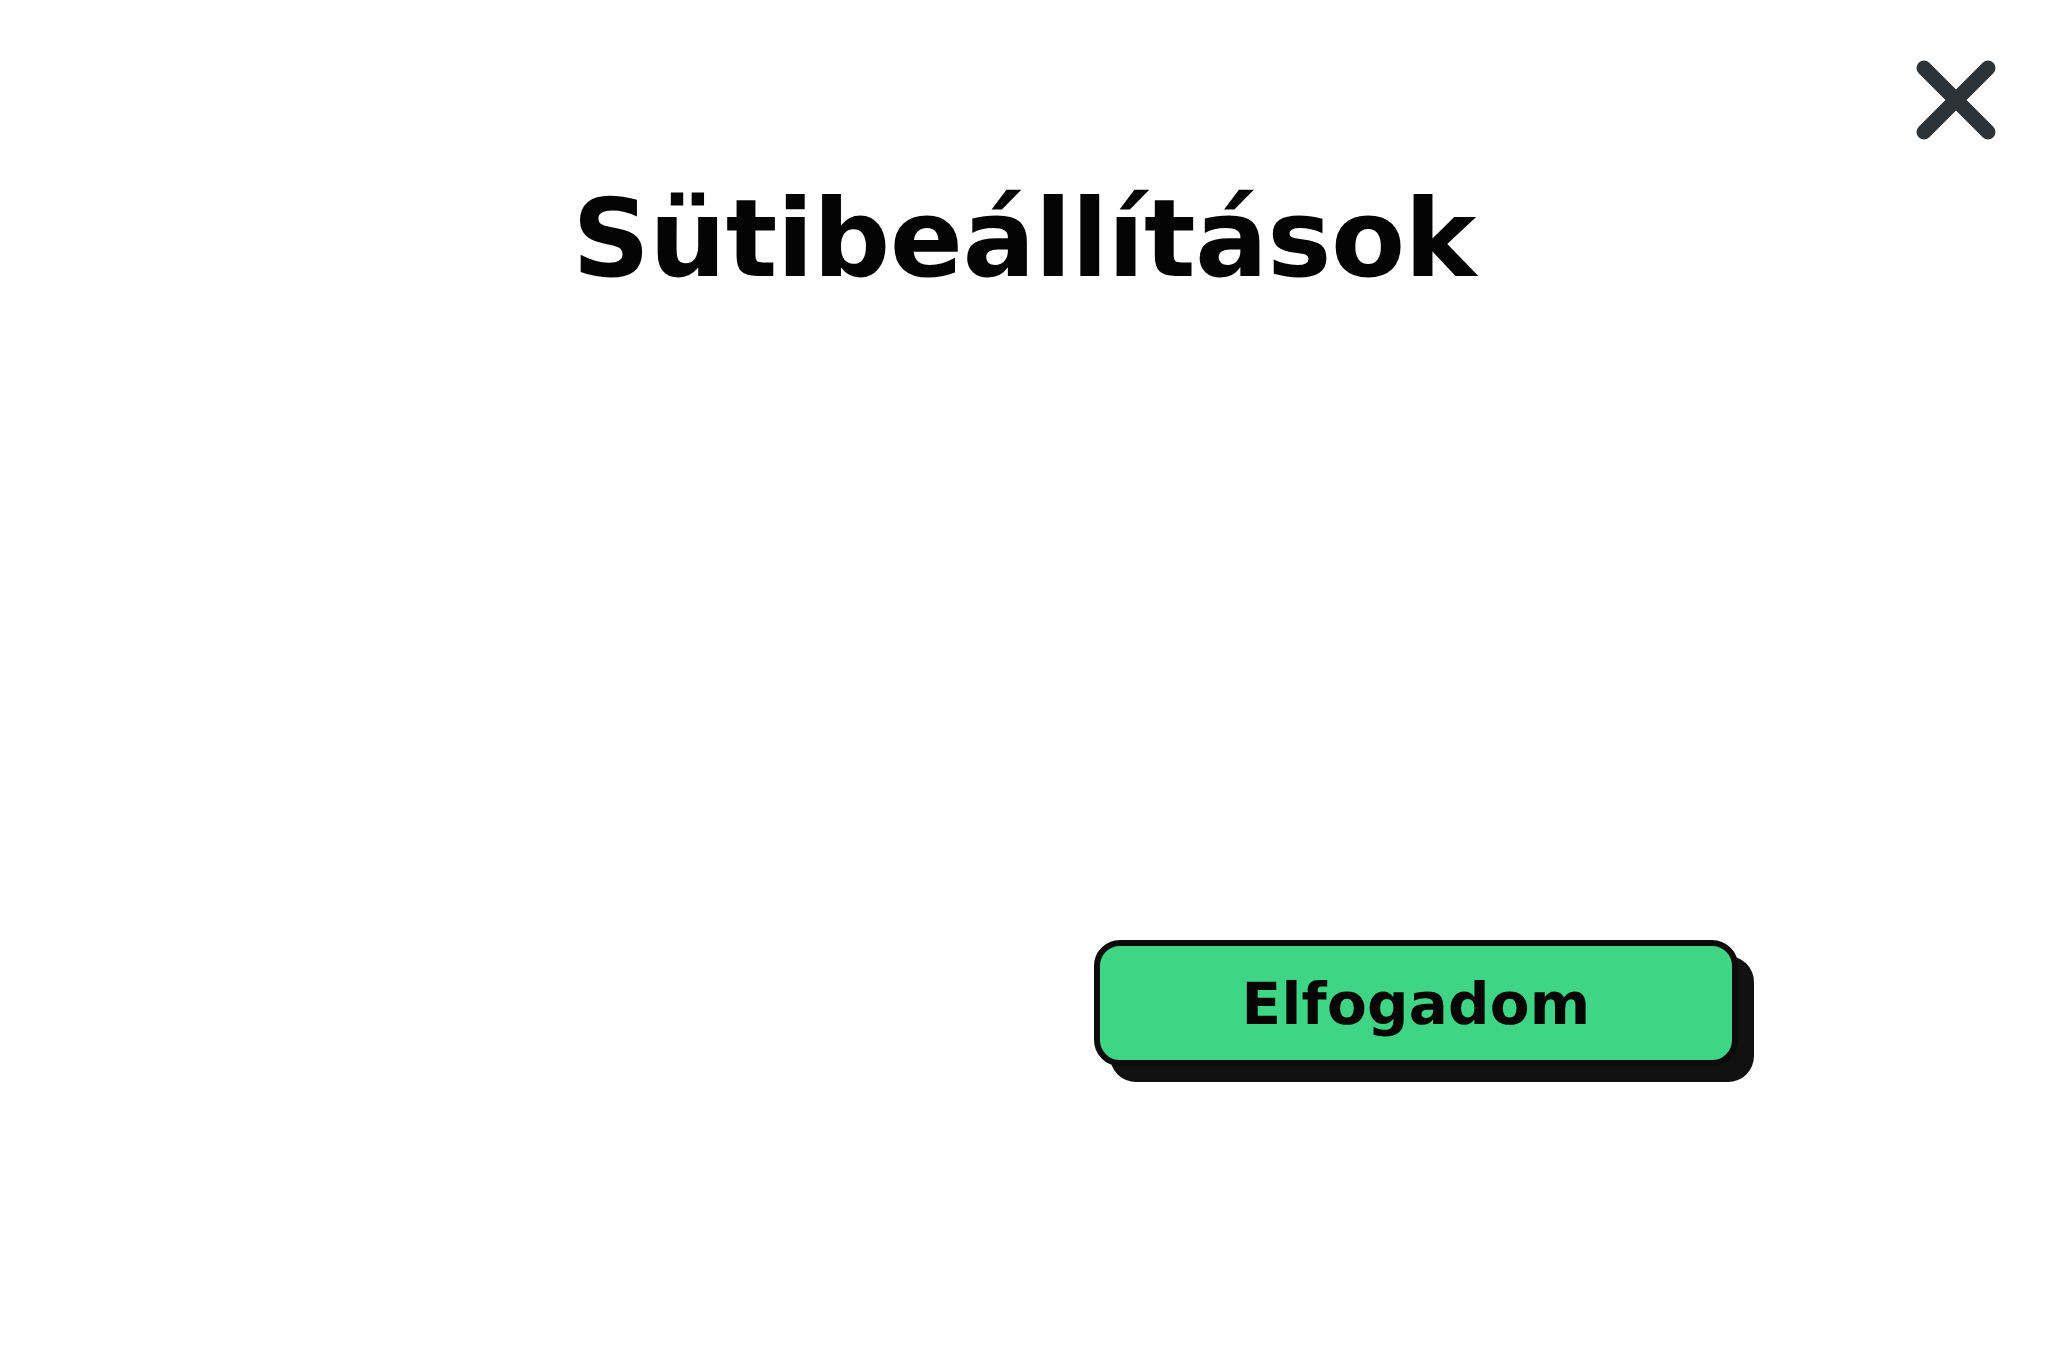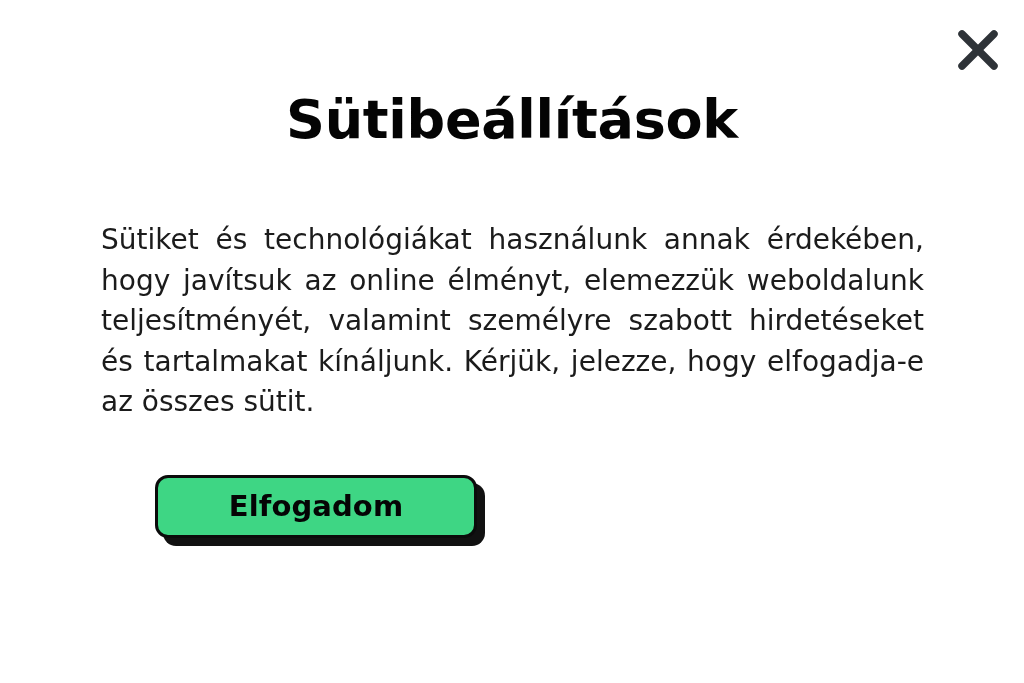--- a/index.html
+++ b/index.html
@@ -74,21 +74,22 @@
   }
 
   
   .dialog-actions {
     position: absolute;
     top: 470px;
     left: 155px;
     width: 714px;
     height: 72px;
     display: flex;
-    align-items: center;
+    flex-direction: column;
+    align-items: flex-end;
     gap: 72px;
   }
 
   .brutal-button {
     position: relative;
     display: flex;
     align-items: center;
     justify-content: center;
     width: 322px;
     height: 63px;
@@ -129,21 +130,20 @@
     <span>
       <svg width="44" height="44" viewBox="0 0 44 44" xmlns="http://www.w3.org/2000/svg">
         <line x1="6" y1="6" x2="38" y2="38" stroke="#2e3338" stroke-width="7.5" stroke-linecap="round"></line>
         <line x1="38" y1="6" x2="6" y2="38" stroke="#2e3338" stroke-width="7.5" stroke-linecap="round"></line>
       </svg>
     </span>
   </button>
 
   <h1 class="dialog-title">Sütibeállítások</h1>
 
-  <p class="dialog-body">Sütiket és technológiákat használunk annak érdekében, hogy javítsuk az online élményt, elemezzük weboldalunk teljesítményét, valamint személyre szabott hirdetéseket és tartalmakat kínáljunk. Kérjük, jelezze, hogy elfogadja-e az összes sütit.</p>
 
   <div class="dialog-actions">
 
     <button class="brutal-button accept">
       <span class="btn-label">Elfogadom</span>
     </button>
 
 
   </div>
 </div>

